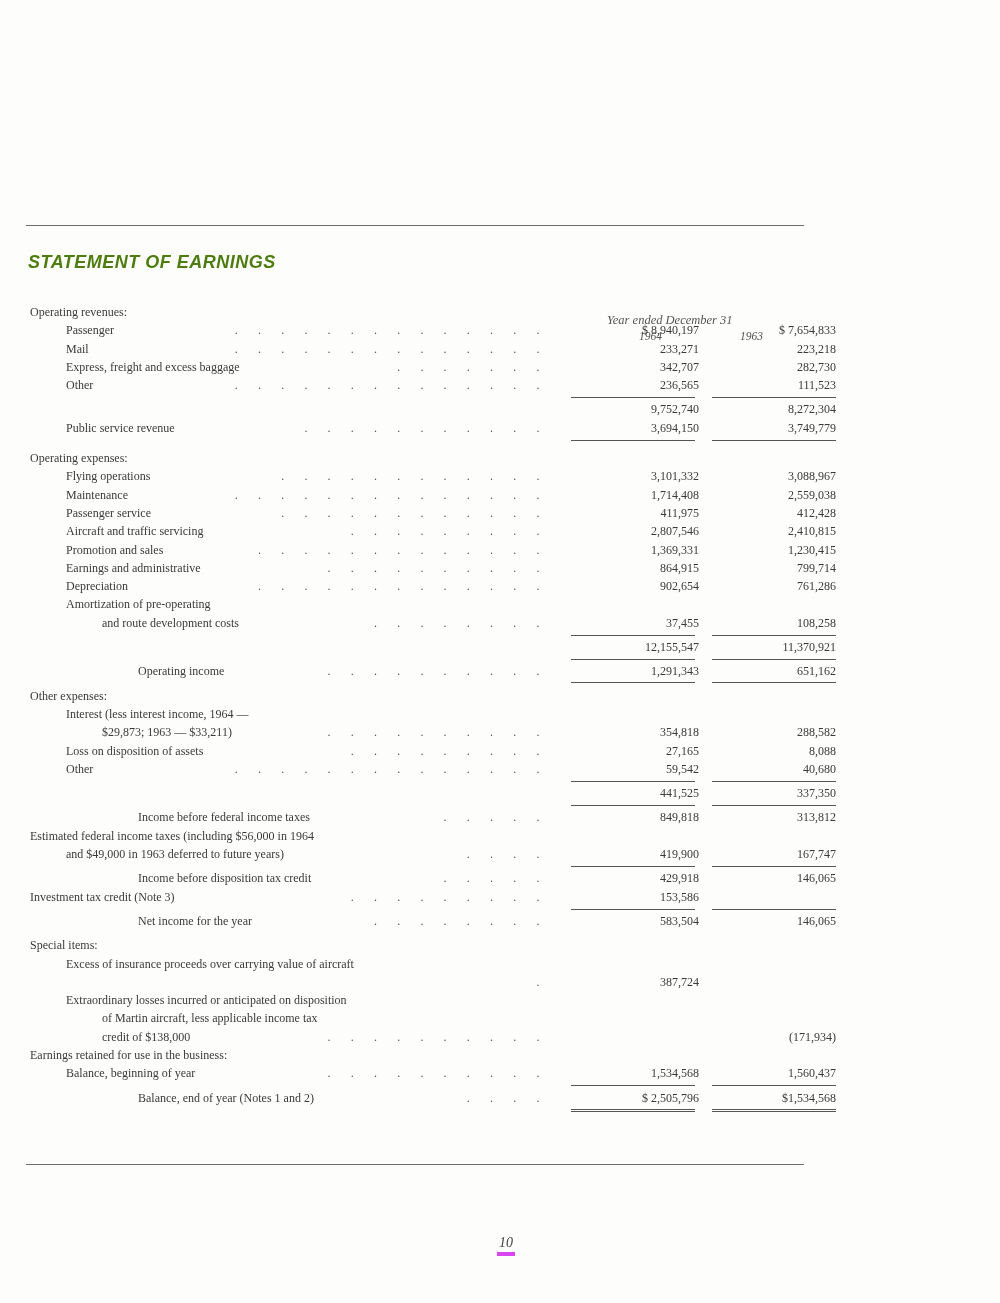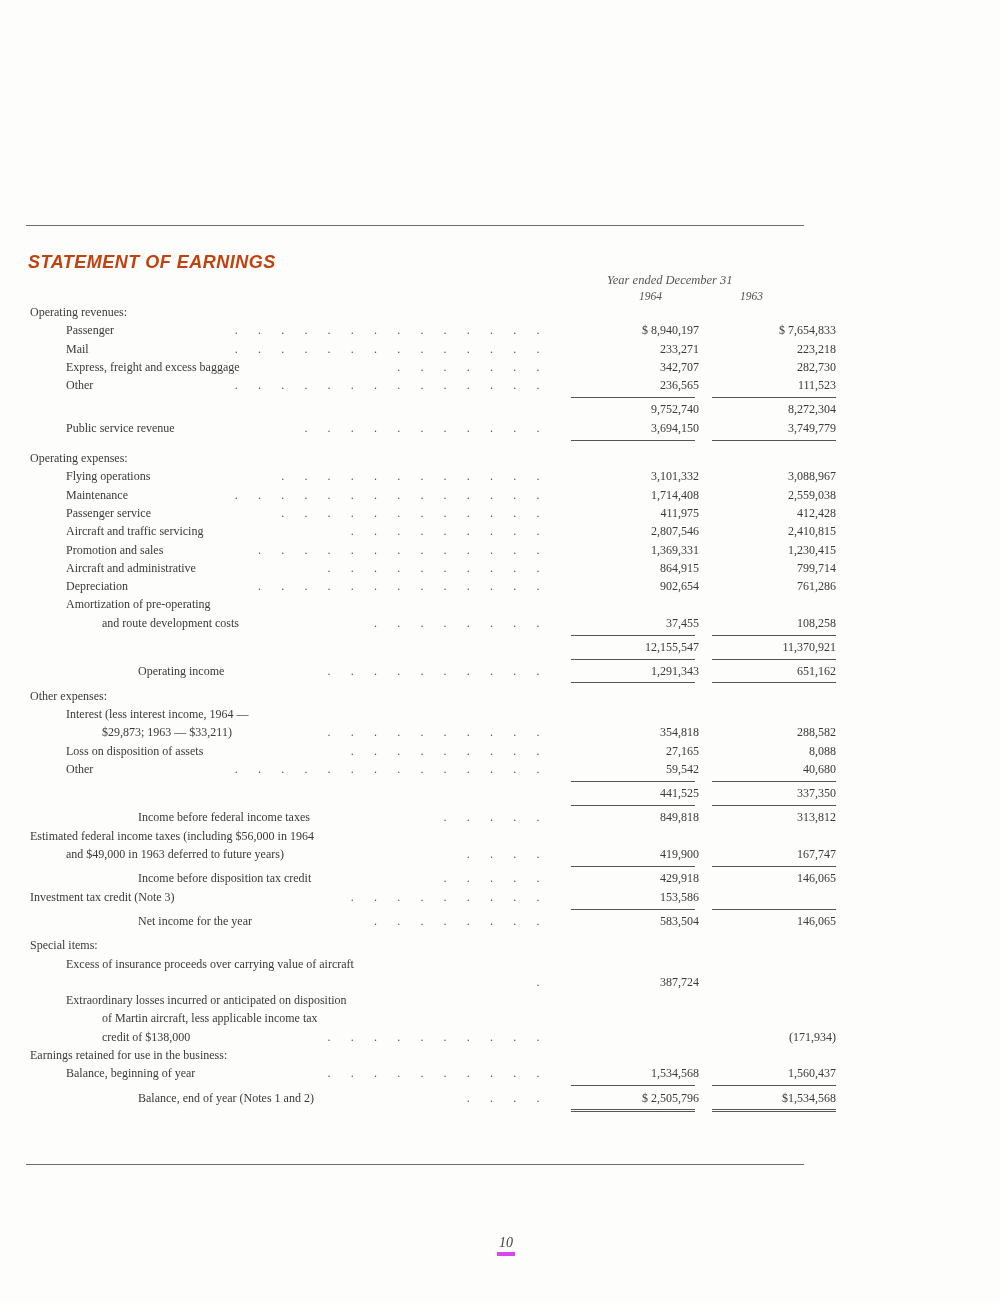--- a/index.html
+++ b/index.html
@@ -16,25 +16,26 @@
     border-top: 1.5px solid #6e6e6e;
   }
   .rule-bottom {
     position: absolute; left: 26px; top: 1164px; width: 778px; height: 0;
     border-top: 1.5px solid #6e6e6e;
   }
   .title {
     position: absolute; left: 28px; top: 252px;
     font-family: "Liberation Sans", "DejaVu Sans", sans-serif;
     font-weight: bold; font-style: italic;
-    font-size: 18px; letter-spacing: 0.5px; color: #c2410c;
+    font-size: 18px; letter-spacing: 0.5px; color: #4d7c0f;
   }
   .hdr {
     position: absolute; font-style: italic; font-size: 12.5px; color: #555;
     font-family: "Liberation Serif", "DejaVu Serif", serif;
+    margin-top: 40px;
   }
   .hdr-span { left: 607px; top: 273px; }
   .hdr-1964 { left: 608px; top: 290px; width: 54px; text-align: right; font-size: 11.5px; }
   .hdr-1963 { left: 740px; top: 290px; width: 40px; text-align: left; font-size: 11.5px; }
 
   .stmt { position: absolute; left: 30px; top: 303px; width: 780px; }
   .row {
     position: relative; height: 18.3px; line-height: 18.3px;
     font-family: Liberation Serif, serif;
     font-size: 12px; white-space: nowrap;
@@ -146,21 +147,21 @@
     <span class="c1">2,807,546</span>
     <span class="c2">2,410,815</span>
   </div>
   <div class="row">
     <span class="label i1">Promotion and sales</span>
     <span class="lead">. . . . . . . . . . . . .</span>
     <span class="c1">1,369,331</span>
     <span class="c2">1,230,415</span>
   </div>
   <div class="row">
-    <span class="label i1">Aircraft and administrative</span>
+    <span class="label i1">Earnings and administrative</span>
     <span class="lead">. . . . . . . . . .</span>
     <span class="c1">864,915</span>
     <span class="c2">799,714</span>
   </div>
   <div class="row">
     <span class="label i1">Depreciation</span>
     <span class="lead">. . . . . . . . . . . . .</span>
     <span class="c1">902,654</span>
     <span class="c2">761,286</span>
   </div>

